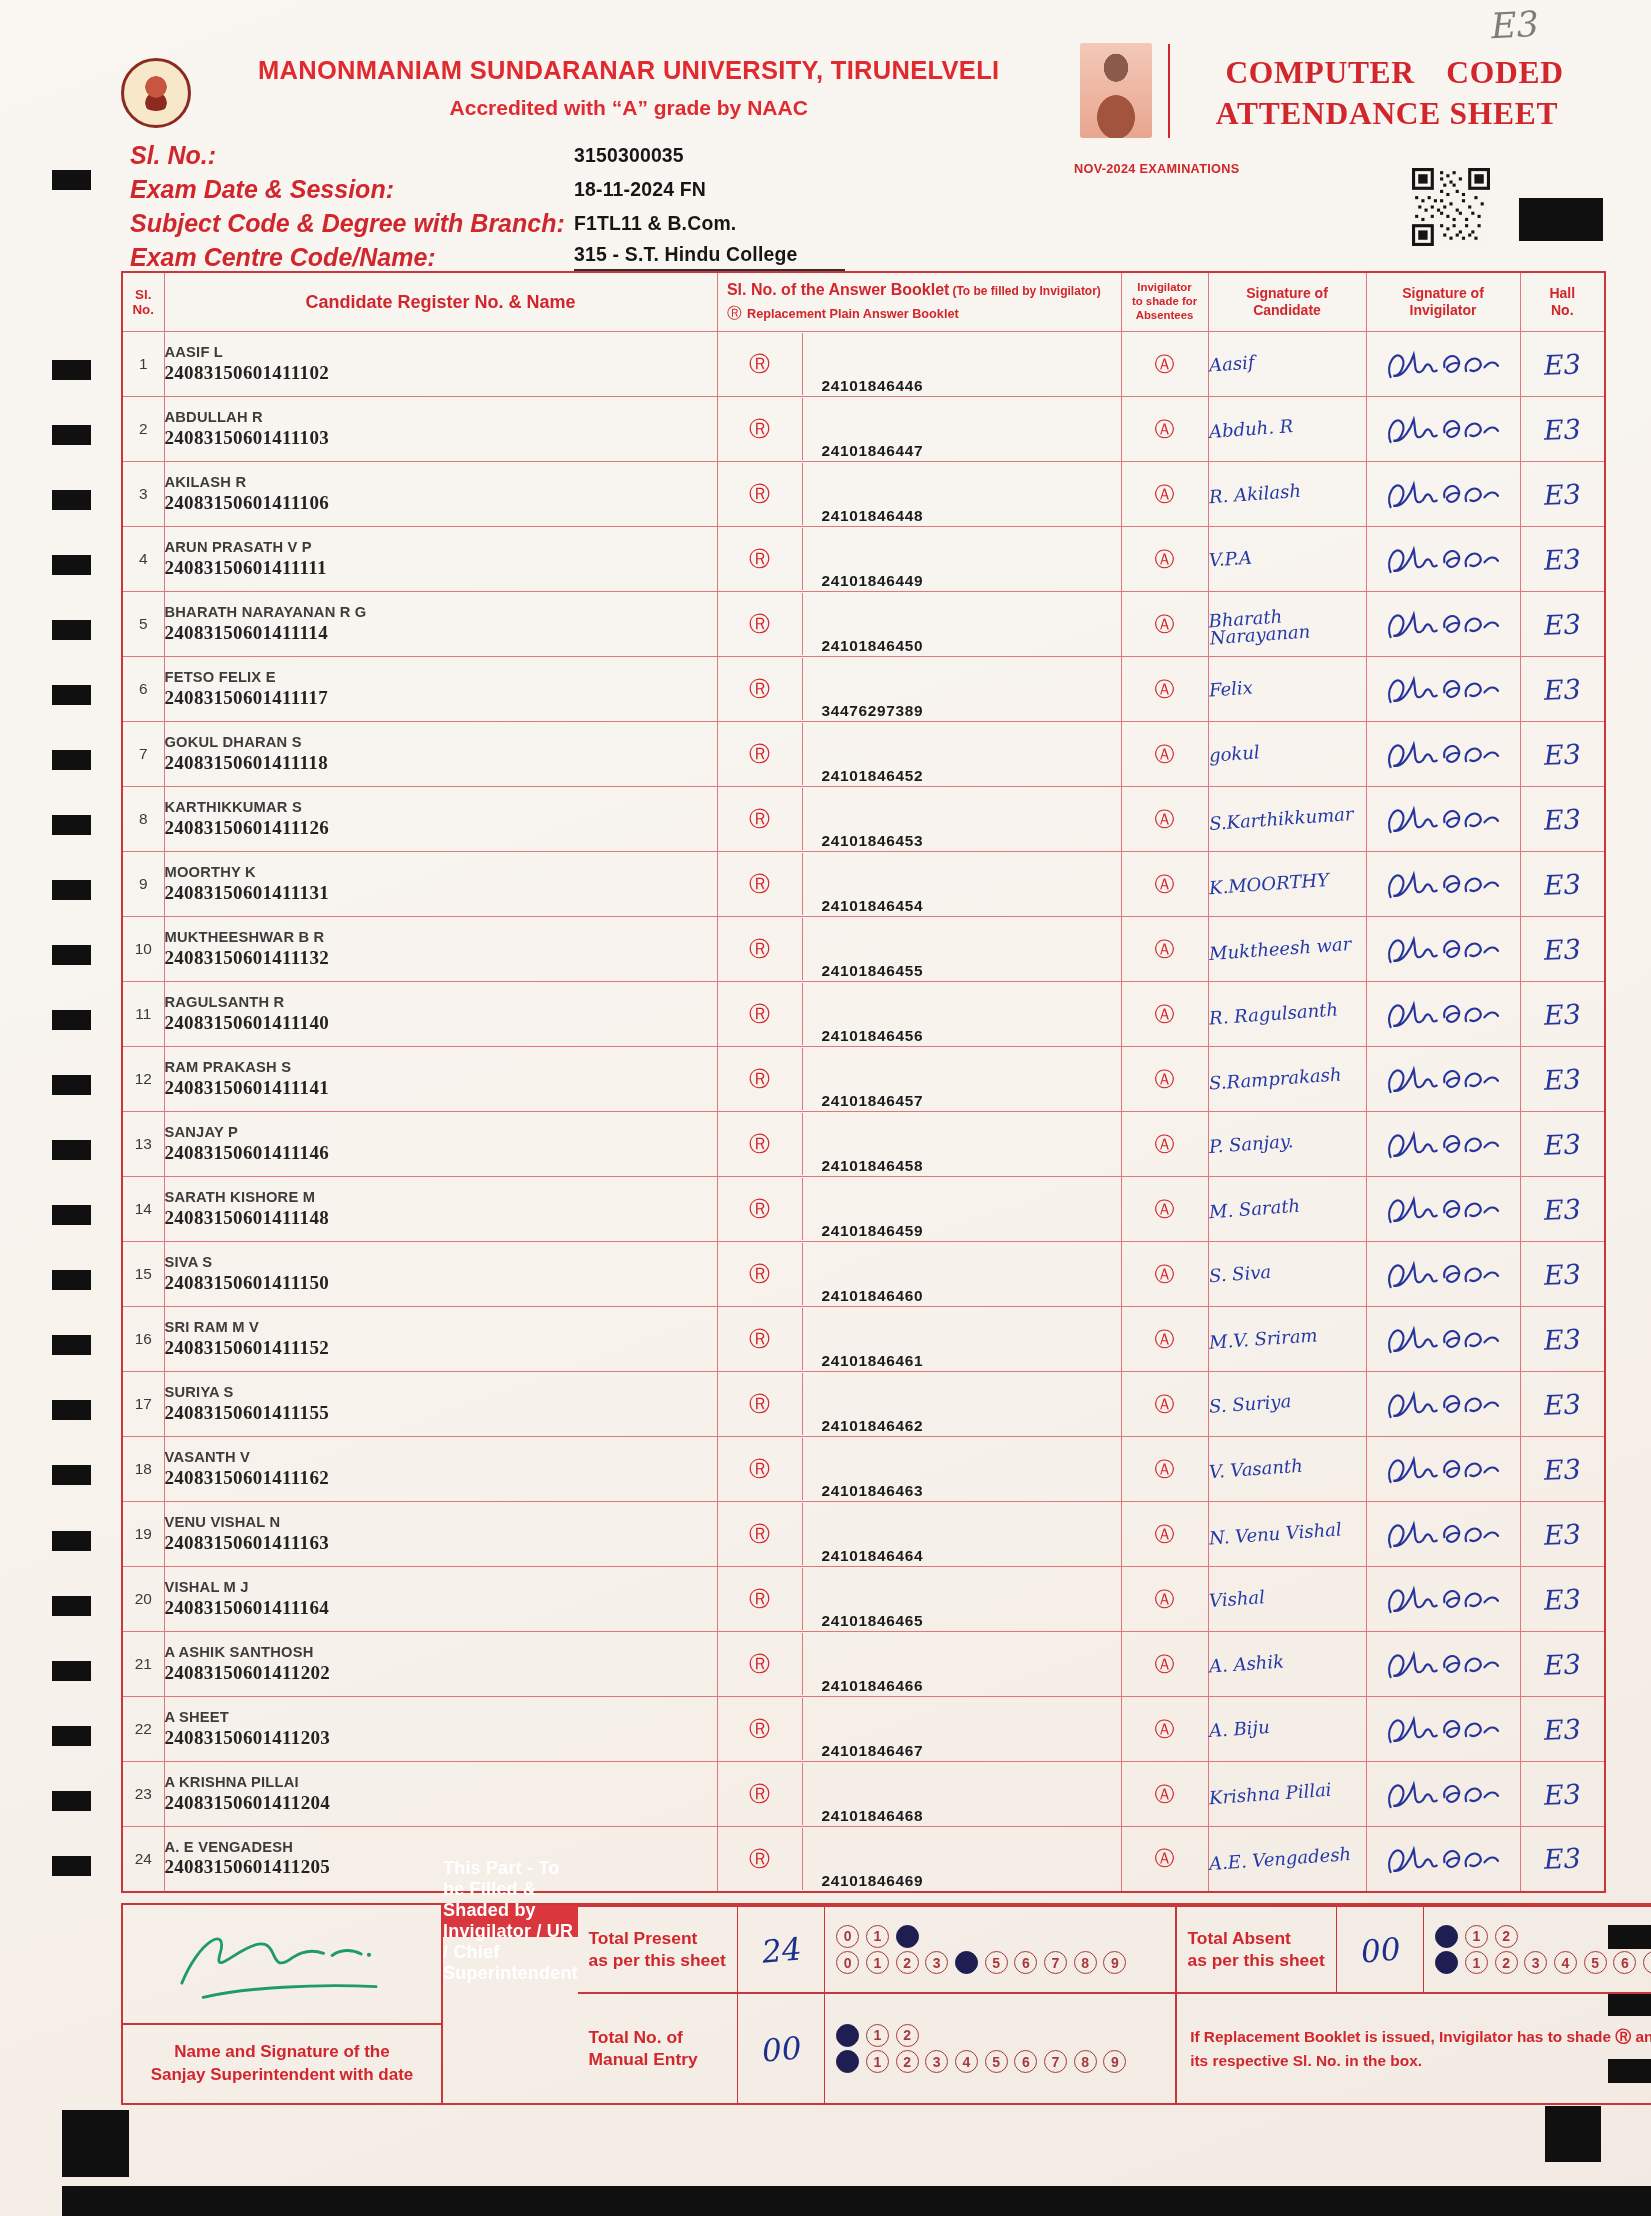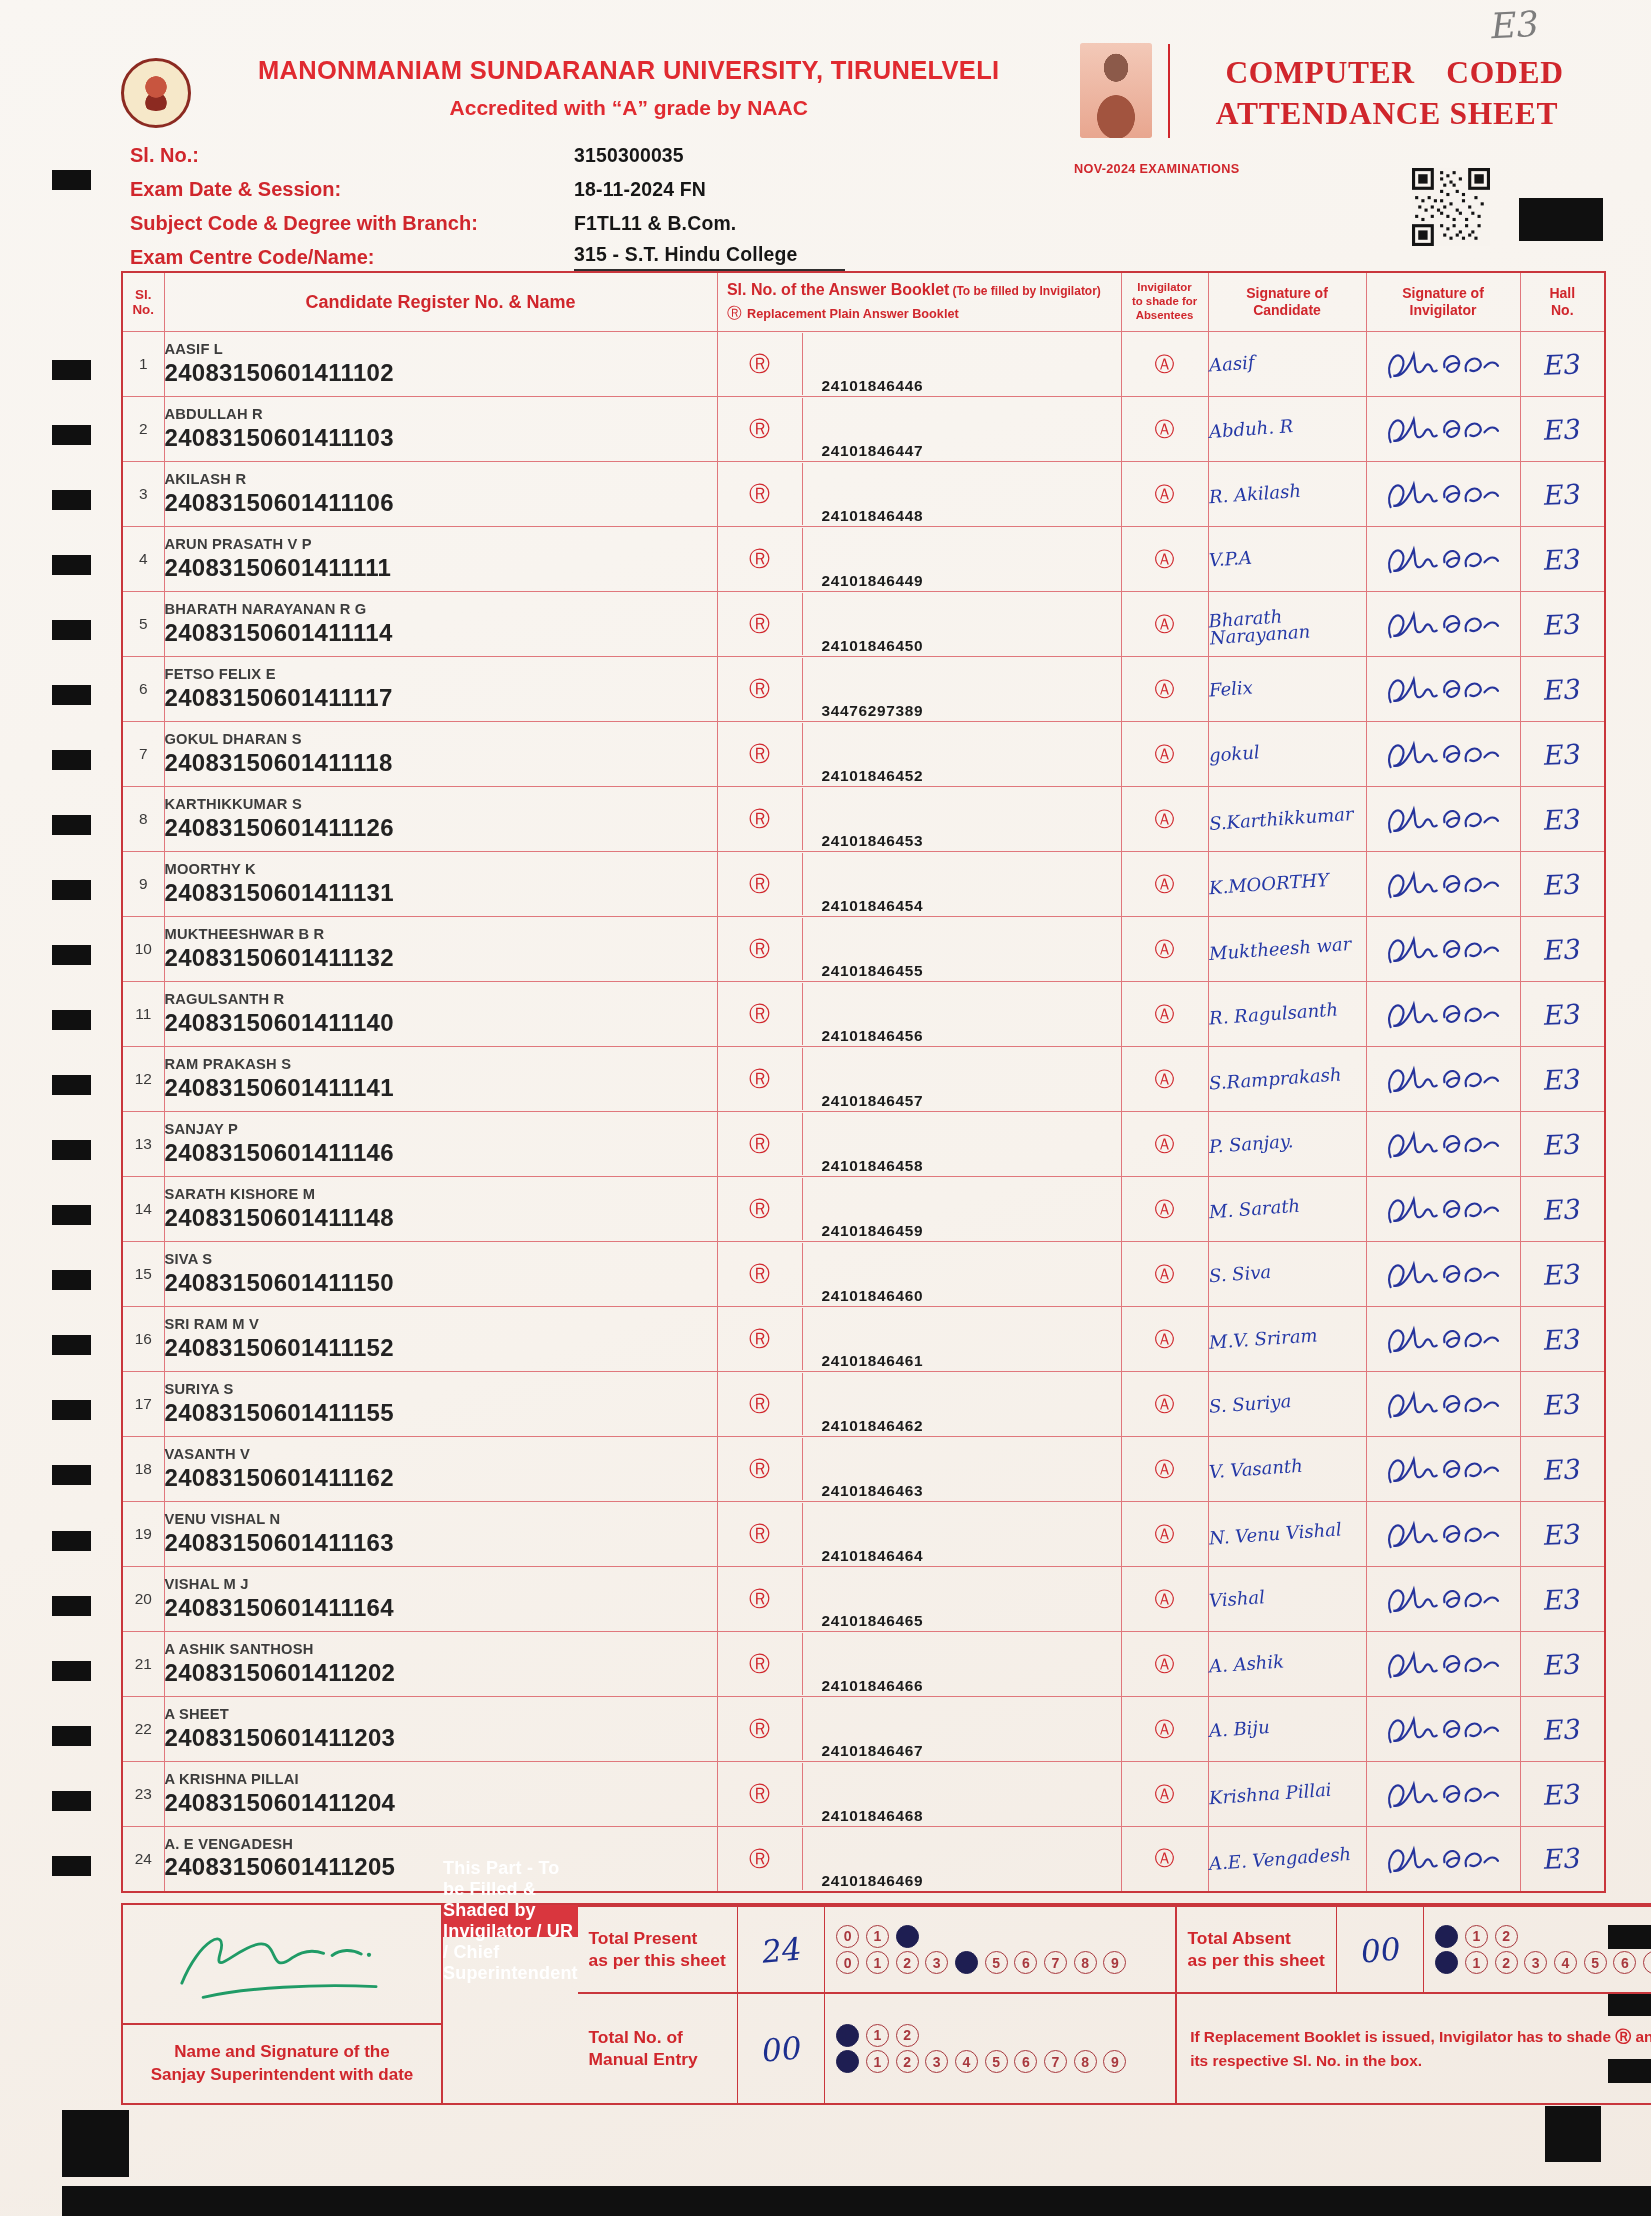--- a/index.html
+++ b/index.html
@@ -30,21 +30,21 @@
   .sheet-title{flex:1;text-align:center;color:#d0262c;font-family:"Liberation Serif",serif;
     font-weight:bold;margin-top:6.7px;}
   .st1{font-size:31.5px;letter-spacing:0.7px;word-spacing:23px;padding-left:15px;}
   .st2{font-size:31.5px;letter-spacing:0.7px;margin-top:5.4px;}
   .pencil{position:absolute;left:1491px;top:5.4px;font-size:35px;color:#7d7d7d;
     font-family:"DejaVu Serif",serif;font-style:italic;transform:rotate(-3deg);}
 
   
   .meta{position:absolute;left:130px;top:138px;}
   .mrow{display:flex;height:34px;align-items:center;}
-  .mlabel{width:444px;font-size:20px;font-weight:bold;color:#d0262c;}
+  .mlabel{width:444px;font-size:25px;font-weight:bold;color:#d0262c;font-style:italic;}
   .mvalue{font-size:19.4px;font-weight:bold;color:#161616;letter-spacing:0.2px;}
   .centre-underline{border-bottom:2px solid #2f2f2f;padding:0 47px 3.4px 0;}
   .nov{position:absolute;left:1074px;top:162px;font-size:12.7px;font-weight:bold;
     color:#d0262c;letter-spacing:0.3px;}
   .qr{position:absolute;left:1412px;top:168px;}
   .tr-black{position:absolute;left:1519px;top:198px;width:84px;height:43px;background:#101010;}
 
   
   table.roster{position:absolute;left:121px;top:271px;width:1483px;border-collapse:collapse;
     table-layout:fixed;border:2px solid #c9363c;}
@@ -58,21 +58,21 @@
   .bh2{margin-top:4.7px;}
   .rsym{font-size:14.7px;font-weight:normal;margin-right:5.4px;}
   .bh-sub{font-size:12.7px;}
   .h-abs{font-size:11.4px;line-height:1.2;font-weight:bold;}
   .h-sig{font-size:14px;line-height:1.25;}
   .h-hall{font-size:14px;line-height:1.25;}
   tbody tr{height:65px;}
   td.t-sl{text-align:center;font-size:15.4px;color:#3a3a3a;}
   td.t-cand{padding:4px 0 0 8px;vertical-align:middle;}
   .nm{font-size:14.7px;font-weight:bold;color:#3c3c3c;letter-spacing:0.2px;}
-  .rg{font-size:24px;font-weight:bold;color:#222;letter-spacing:0.3px;margin-top:1.3px;}
+  .rg{font-size:19px;font-weight:bold;color:#222;letter-spacing:0.3px;margin-top:1.3px;font-family:Liberation Serif, serif;}
   .bwrap{display:flex;height:62px;}
   .rz{width:84px;display:flex;align-items:center;justify-content:center;}
   .rz span{font-size:21px;color:#d0262c;}
   .nz{flex:1;border-left:1.3px solid #e0777c;display:flex;align-items:flex-end;
     padding:4px 0 0 19px;}
   .bookno{font-size:15.4px;font-weight:600;color:#1b1b1b;letter-spacing:0.7px;}
   td.t-abs{text-align:center;}
   td.t-abs span{font-size:20px;color:#d0262c;}
   td.t-sig{padding-left:9.4px;overflow:visible;}
   .hand{font-family:"DejaVu Serif",serif;font-style:italic;color:#2438a6;}

